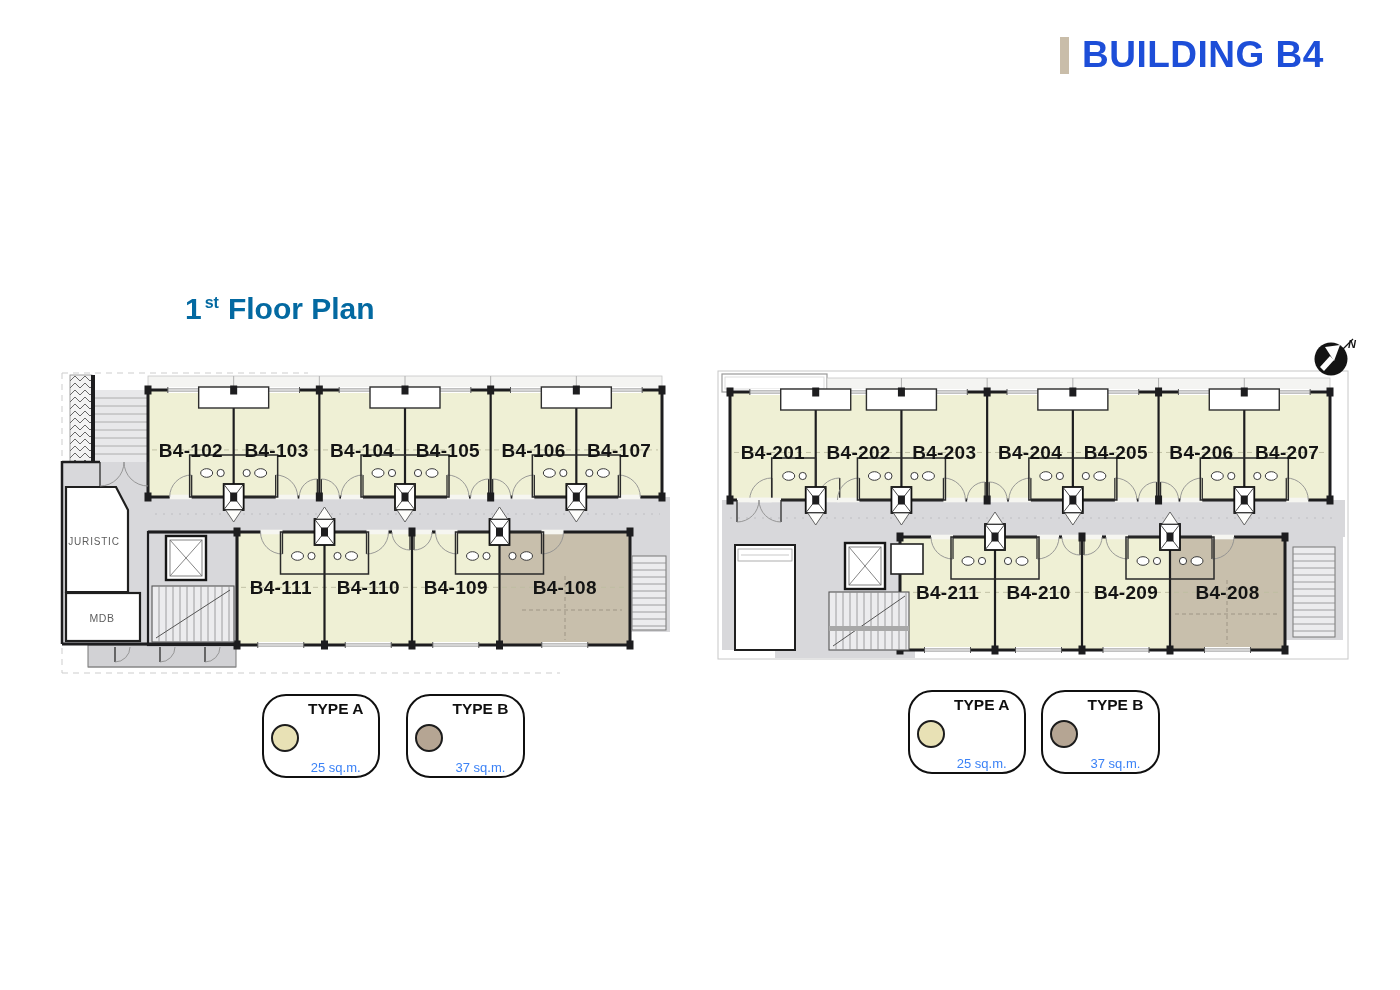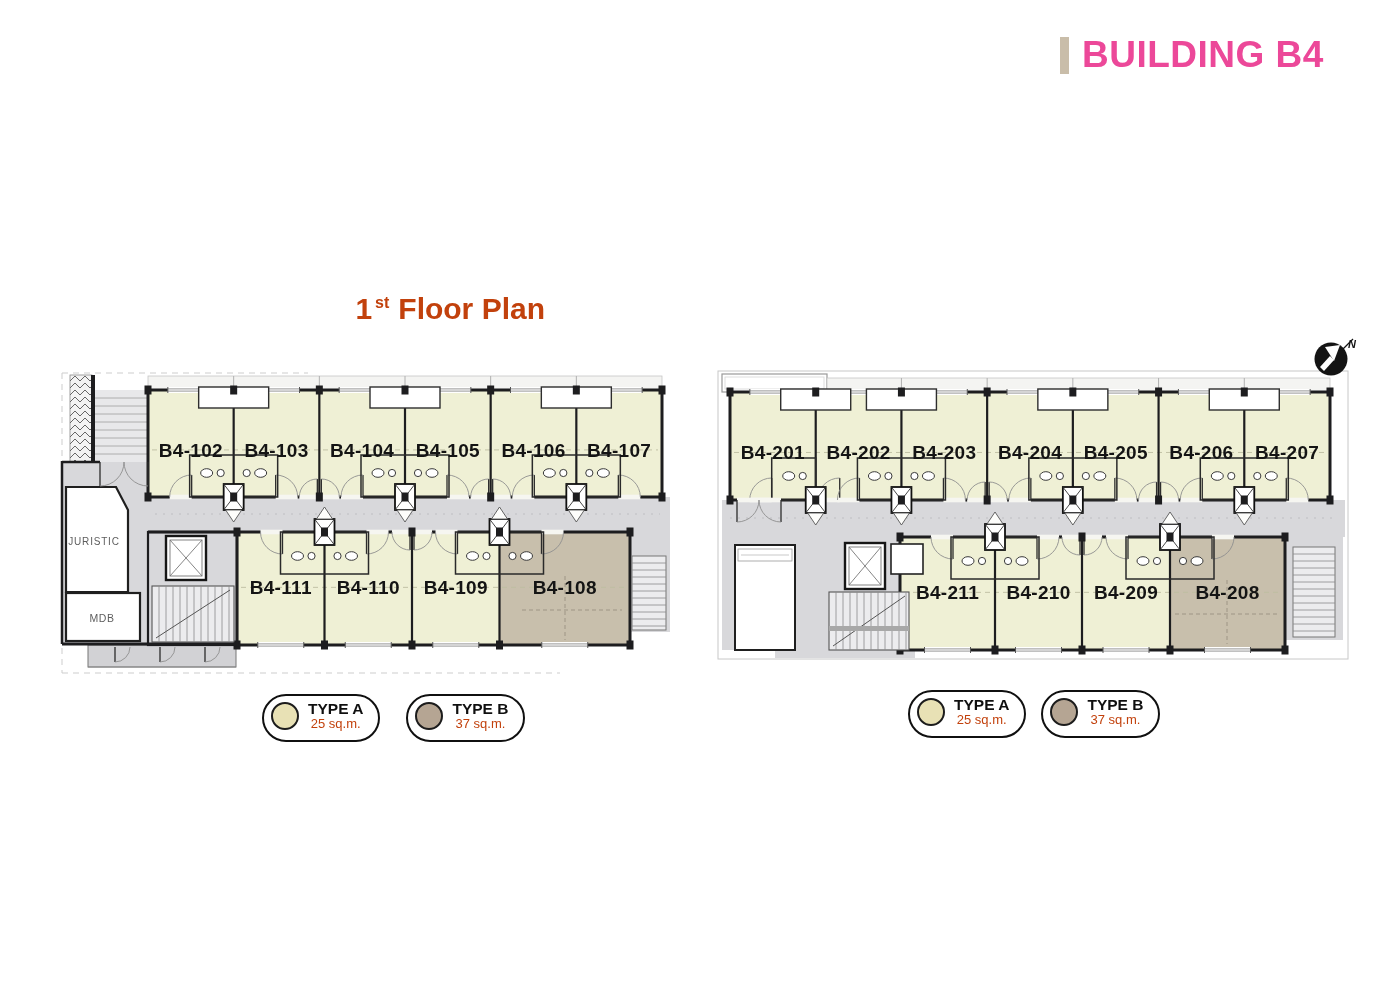--- a/index.html
+++ b/index.html
@@ -6,36 +6,36 @@
   body{
     width:1400px;height:990px;position:relative;overflow:hidden;
     background:#ffffff;
     font-family:"Liberation Sans",sans-serif;
     -webkit-font-smoothing:antialiased;
   }
   .canvas{position:absolute;inset:0;width:1400px;height:990px;background:#fff;}
   
   .hdr{position:absolute;top:34px;left:1060px;display:flex;align-items:center;gap:13px;}
   .accent-bar{display:inline-block;width:9px;height:37px;background:#c9bda9;}
-  .hdr h1{margin:0;font-size:37px;font-weight:800;letter-spacing:.5px;color:#ec4899;white-space:nowrap;}
+  .hdr h1{margin:0;font-size:37px;font-weight:800;letter-spacing:.5px;color:#1d4ed8;white-space:nowrap;}
   
-  .plan-title{position:absolute;width:360px;text-align:right;font-size:30px;font-weight:700;color:#c2410c;white-space:nowrap;}
+  .plan-title{position:absolute;width:360px;text-align:left;font-size:30px;font-weight:700;color:#0369a1;white-space:nowrap;}
   .plan-title sup{font-size:16px;font-weight:700;margin:0 3px;}
   .plan-title .rest{margin-left:6px;}
   #title1{left:185px;top:292px;}
   #title2{left:838px;top:292px;}
   
   .legend{position:absolute;display:flex;}
   #legend1{left:262px;top:694px;gap:26px;}
   #legend2{left:908px;top:690px;gap:15px;}
-  .pill{display:flex;align-items:center;gap:9px;background:#fff;border:2.5px solid #101010;border-radius:24px;padding:4px 15px 8px 7px;}
+  .pill{display:flex;align-items:center;gap:9px;background:#fff;border:2.5px solid #101010;border-radius:24px;padding:4px 15px 0 7px;}
   .swatch{width:28px;height:28px;border-radius:50%;border:2px solid #1c1c1c;box-sizing:border-box;flex:none;}
   .pill-text{display:flex;flex-direction:column;align-items:center;line-height:1.12;}
   .pill-label{font-weight:700;font-size:15.5px;color:#0f0f0f;}
-  .pill-area{font-size:13px;color:#c2410c;}
+  .pill-area{font-size:13px;color:#3b82f6;margin-top:44px;}
   svg{position:absolute;overflow:visible;}
   #plan1-svg{left:60px;top:360px;}
   #plan2-svg{left:705px;top:330px;}
   #north-svg{left:1308px;top:331px;}
 </style>
 </head>
 <body>
 
 <div class="canvas">
 

